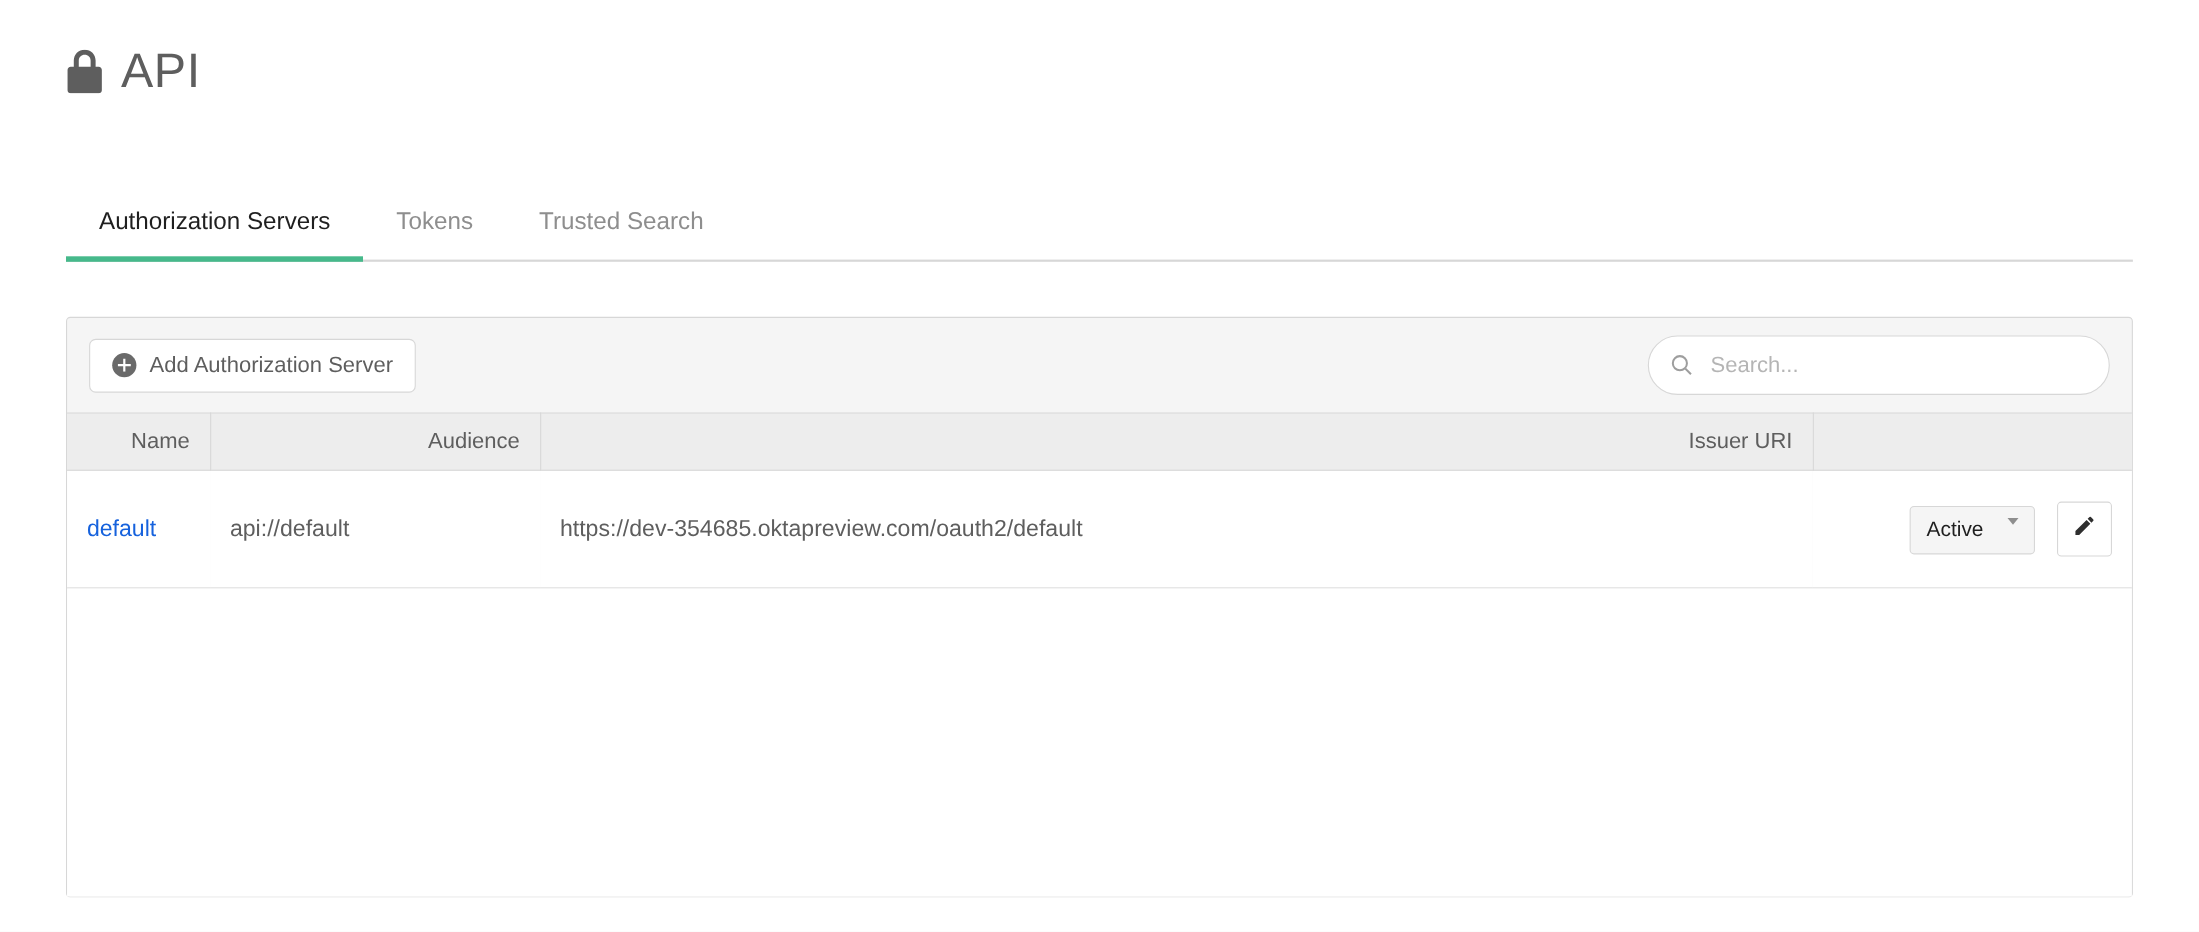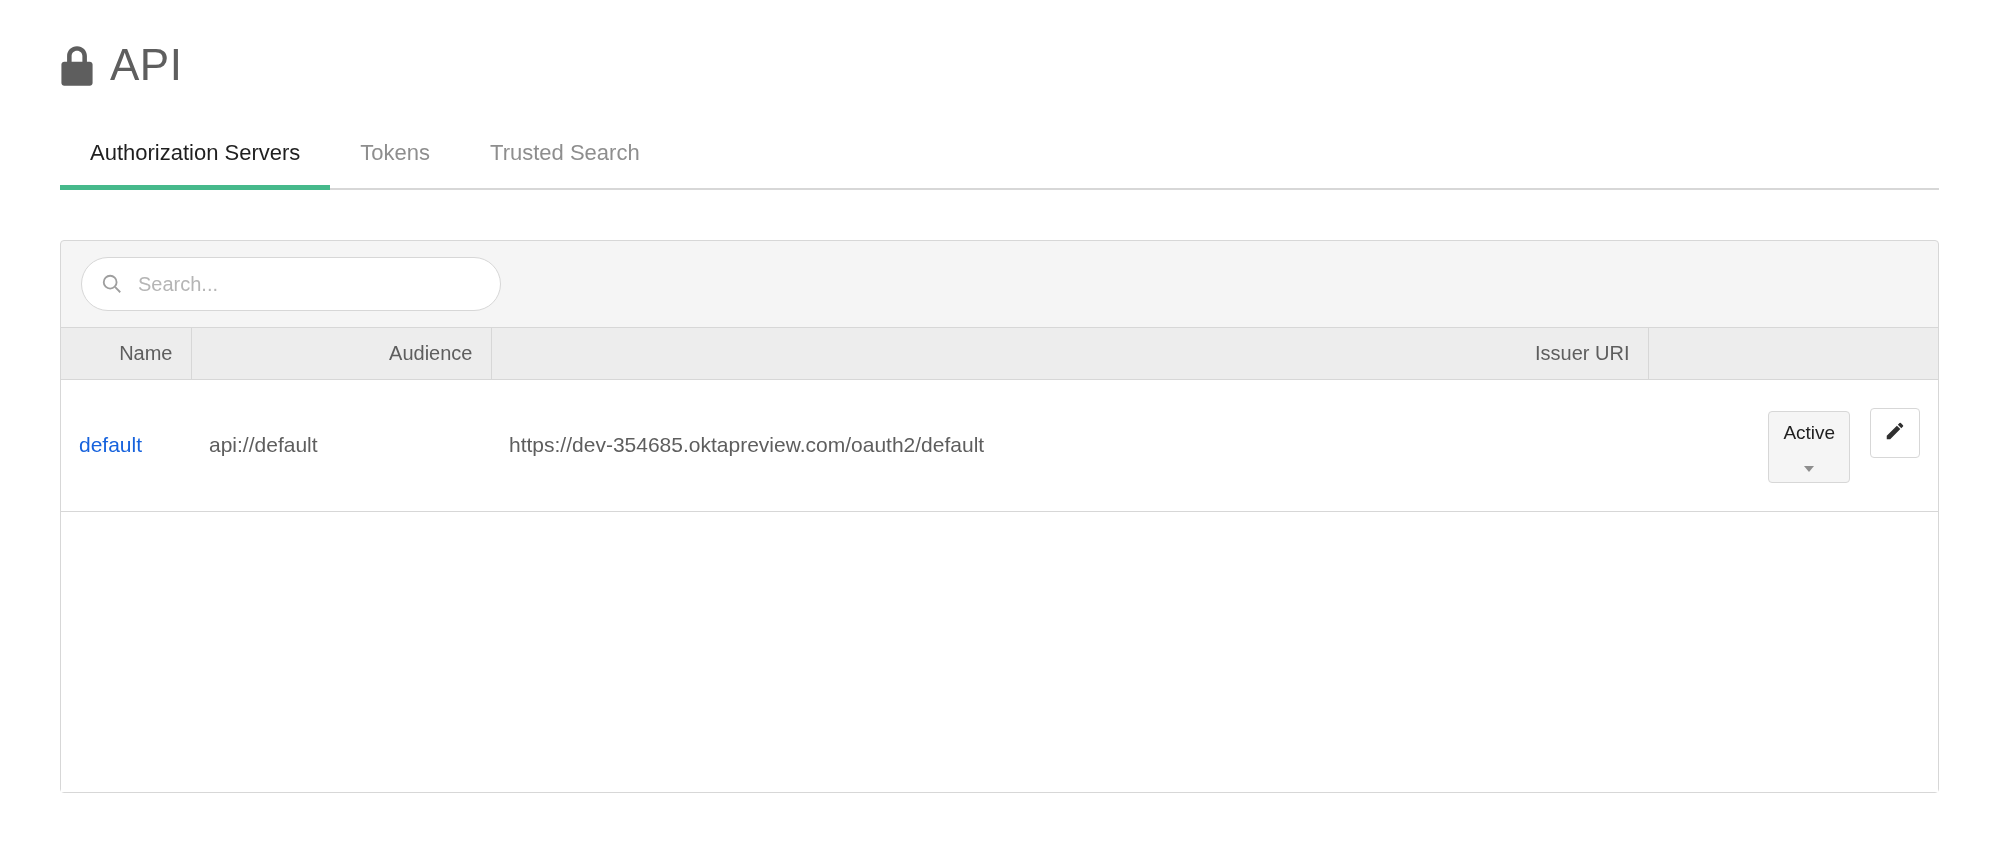--- a/index.html
+++ b/index.html
@@ -42,20 +42,21 @@
     margin-top: 50px;
     border-bottom: 2px solid var(--border);
     padding: 0 30px;
   }
   .tab {
     font-size: 22px;
     color: var(--text-light);
     padding: 0 0 22px 0;
     cursor: pointer;
     position: relative;
+    margin-top: 48px;
   }
   .tab.active {
     color: var(--text-dark);
     font-weight: 400;
   }
   .tab.active::after {
     content: "";
     position: absolute;
     left: -30px; right: -30px; bottom: -2px;
     height: 5px;
@@ -153,30 +154,29 @@
     color: var(--text-mid);
     vertical-align: middle;
   }
   table.servers tbody td.name a {
     color: var(--link);
     text-decoration: none;
   }
   td.actions { text-align: right; white-space: nowrap; }
   .status-dd {
     display: inline-flex;
-    align-items: center;
+    align-items: flex-start;
     gap: 22px;
     border: 1px solid var(--border);
     background: #f5f5f5;
     border-radius: 4px;
     padding: 10px 14px;
     font-size: 19px;
     color: var(--text-dark);
     cursor: pointer;
-    flex-direction: column;
   }
   .status-dd .caret {
     width: 0; height: 0;
     border-left: 5px solid transparent;
     border-right: 5px solid transparent;
     border-top: 6px solid #8e8e8e;
   }
   .edit-btn {
     display: inline-flex;
     align-items: center;
@@ -213,20 +213,28 @@
 
   <div class="tabs">
     <div class="tab active">Authorization Servers</div>
     <div class="tab">Tokens</div>
     <div class="tab">Trusted Search</div>
   </div>
 
   <div class="panel">
 
     <div class="panel-toolbar">
+      <button class="add-btn">
+        <span class="plus-icon">
+          <svg viewBox="0 0 12 12">
+              <path d="M5 0h2v5h5v2H7v5H5V7H0V5h5z" fill="#ffffff"></path>
+            </svg>
+        </span>
+        <span>Add Authorization Server</span>
+      </button>
 
       <div class="search-wrap">
         <span class="search-icon">
           <svg viewBox="0 0 24 24" fill="none" stroke="#9e9e9e" stroke-width="2">
             <circle cx="10" cy="10" r="7"></circle>
             <line x1="21" y1="21" x2="15.5" y2="15.5"></line>
           </svg>
         </span>
         <input type="text" placeholder="Search..." style="">
       </div>

